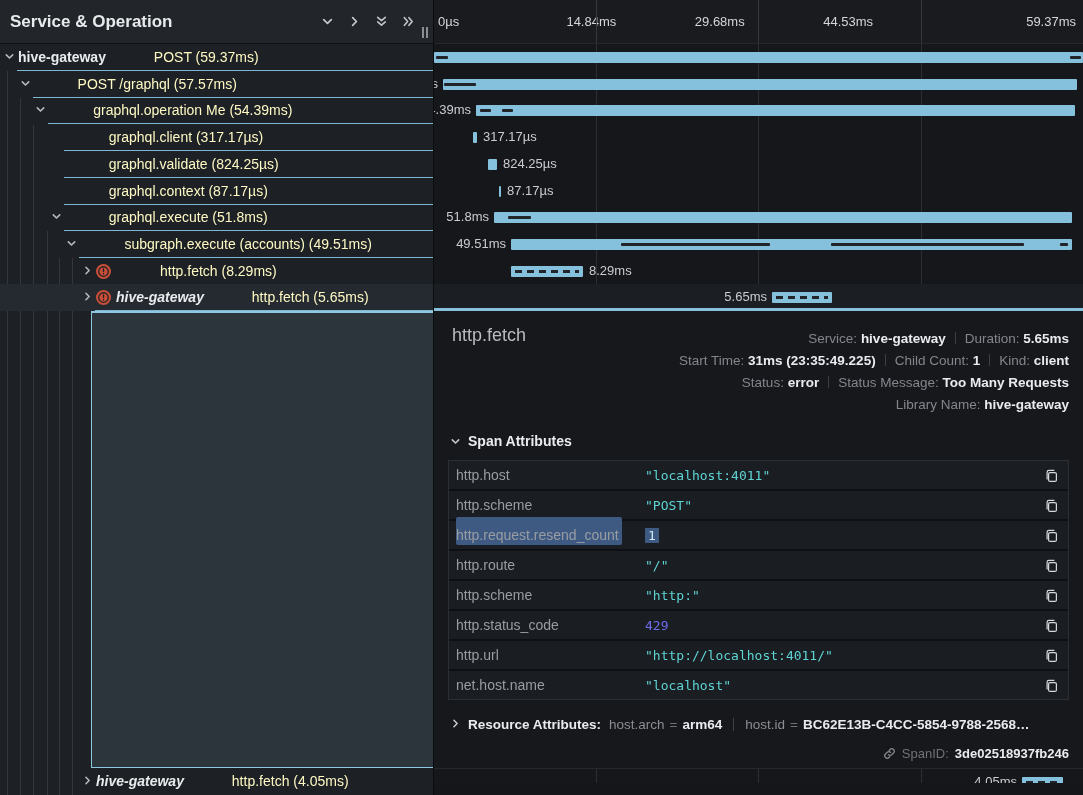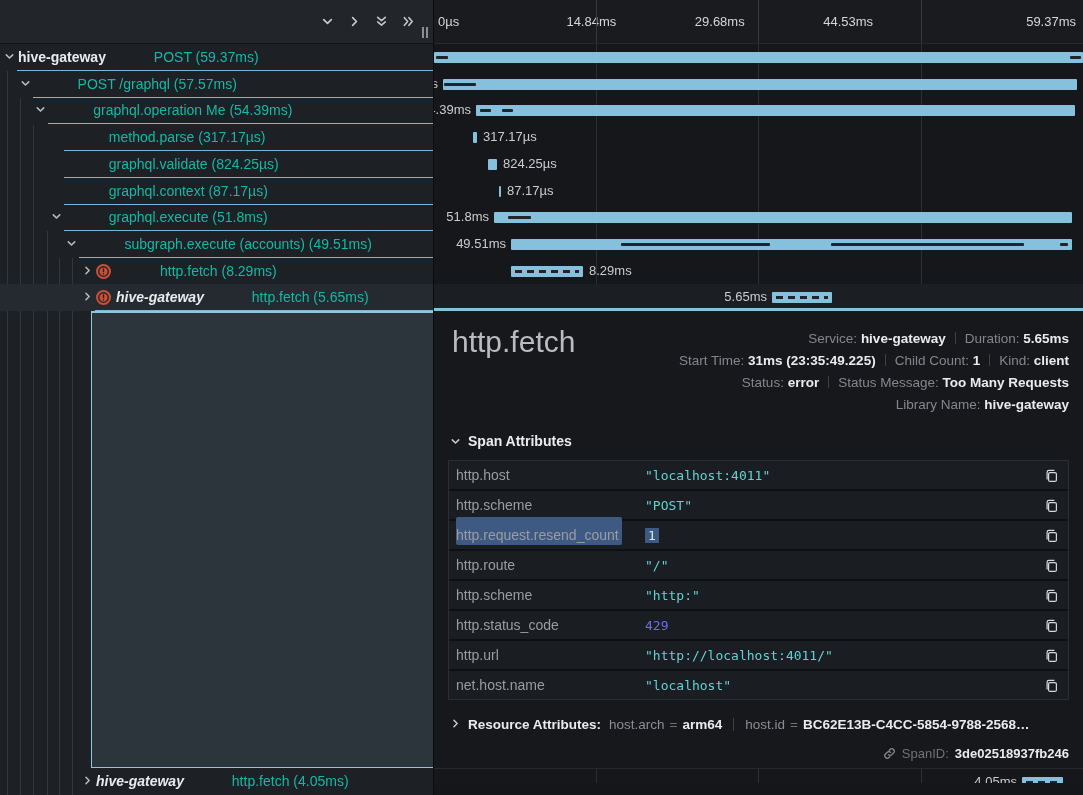--- a/index.html
+++ b/index.html
@@ -37,28 +37,28 @@
   .splitter{position:absolute;right:5px;top:27px;display:flex;gap:2px;}
   .splitter i{display:block;width:2px;height:11px;background:#8b8e94;}
   .guide{position:absolute;width:1px;background:#33363b;}
   .trow{position:absolute;left:0;width:434px;height:27px;cursor:pointer;}
   .trow.sel{background:#242a30;}
   .trow .sep{position:absolute;bottom:0;height:1px;background:#7db7d4;right:0;}
   .chev{position:absolute;top:7px;color:#b7bbc0;line-height:0;}
   .rowtext{position:absolute;top:5px;white-space:nowrap;font-size:14px;}
   .svc{font-weight:bold;color:#e9ebed;}
   .svc.it{font-style:italic;}
-  .op{color:#14b8a6;padding-left:44px;}
+  .op{color:#fef9c3;padding-left:44px;}
   .err{position:absolute;top:6px;line-height:0;}
   .sel-region{position:absolute;left:91px;top:311px;width:343px;height:457px;background:#2b353b;
               border-left:1px solid #8ec8e0;border-top:2px solid #8ec8e0;border-bottom:1px solid #8ec8e0;}
 
   
   .details{position:absolute;left:434px;top:311px;width:649px;height:457px;background:#17181c;overflow:hidden;}
-  .d-title{position:absolute;left:18px;top:14px;font-size:30px;color:#b8bbc0;}
+  .d-title{position:absolute;left:18px;top:14px;font-size:18px;color:#b8bbc0;}
   .d-meta{position:absolute;right:14px;top:17px;text-align:right;font-size:13.5px;line-height:22px;color:#83868d;}
   .d-meta b{color:#e9ebed;font-weight:bold;}
   .mdiv{display:inline-block;width:1px;height:12px;background:#3c3f45;margin:0 9px;vertical-align:-1px;}
   .attr-head{position:absolute;left:16px;top:122px;font-weight:bold;font-size:14px;color:#e9ebed;
              display:flex;align-items:center;gap:7px;cursor:pointer;}
   .attr-head .chev2{color:#c3c7cc;line-height:0;}
   .attr-table{position:absolute;left:14px;top:149px;width:621px;background:#0e1013;border:1px solid #2b2e33;}
   .attr-row{height:28px;display:flex;align-items:center;background:#1a1d21;margin-bottom:2px;}
   .attr-row:last-child{margin-bottom:0;}
   .attr-key{width:196px;padding-left:7px;font-size:14px;color:#999da3;white-space:nowrap;}
@@ -196,21 +196,21 @@
           <div class="sep" style="left: 32.6px;"></div>
         </div>
         <div class="trow" style="top: 97.4px;">
           <span class="chev" style="left: 35.2px;"><svg width="11" height="11" viewBox="0 0 12 12">
               <path d="M2.5 4.2 L6 7.7 L9.5 4.2" stroke="currentColor" stroke-width="1.7" fill="none" stroke-linecap="round" stroke-linejoin="round"></path>
             </svg></span>
           <span class="rowtext" style="left: 49.2px;"><span class="op">graphql.operation Me (54.39ms)</span></span>
           <div class="sep" style="left: 48.2px;"></div>
         </div>
         <div class="trow" style="top: 124.1px;">
-          <span class="rowtext" style="left: 64.8px;"><span class="op">method.parse (317.17µs)</span></span>
+          <span class="rowtext" style="left: 64.8px;"><span class="op">graphql.client (317.17µs)</span></span>
           <div class="sep" style="left: 63.8px;"></div>
         </div>
         <div class="trow" style="top: 150.8px;">
           <span class="rowtext" style="left: 64.8px;"><span class="op">graphql.validate (824.25µs)</span></span>
           <div class="sep" style="left: 63.8px;"></div>
         </div>
         <div class="trow" style="top: 177.5px;">
           <span class="rowtext" style="left: 64.8px;"><span class="op">graphql.context (87.17µs)</span></span>
           <div class="sep" style="left: 63.8px;"></div>
         </div>
@@ -257,20 +257,21 @@
         <div class="trow" style="top: 768px; height: 36px;">
           <span class="chev" style="left: 82px;"><svg width="11" height="11" viewBox="0 0 12 12">
               <path d="M4.3 2.5 L7.8 6 L4.3 9.5" stroke="currentColor" stroke-width="1.7" fill="none" stroke-linecap="round" stroke-linejoin="round"></path>
             </svg></span>
           <span class="rowtext" style="left: 96px;"><span class="svc it">hive-gateway</span>  <span class="op">http.fetch (4.05ms)</span></span>
           <div class="sep" style="left: 85px;"></div>
         </div>
       </div>
     <div class="sel-region"></div>
     <div class="panel-header">
+      <span class="panel-title">Service &amp; Operation</span>
       <span class="toolbar" id="toolbar">
           <span class="tbtn">
             <svg width="13" height="13" viewBox="0 0 12 12">
               <path d="M2.5 4.2 L6 7.7 L9.5 4.2" stroke="currentColor" stroke-width="1.6" fill="none" stroke-linecap="round" stroke-linejoin="round"></path>
             </svg>
           </span>
           <span class="tbtn">
             <svg width="13" height="13" viewBox="0 0 12 12">
               <path d="M4.3 2.5 L7.8 6 L4.3 9.5" stroke="currentColor" stroke-width="1.6" fill="none" stroke-linecap="round" stroke-linejoin="round"></path>
             </svg>

